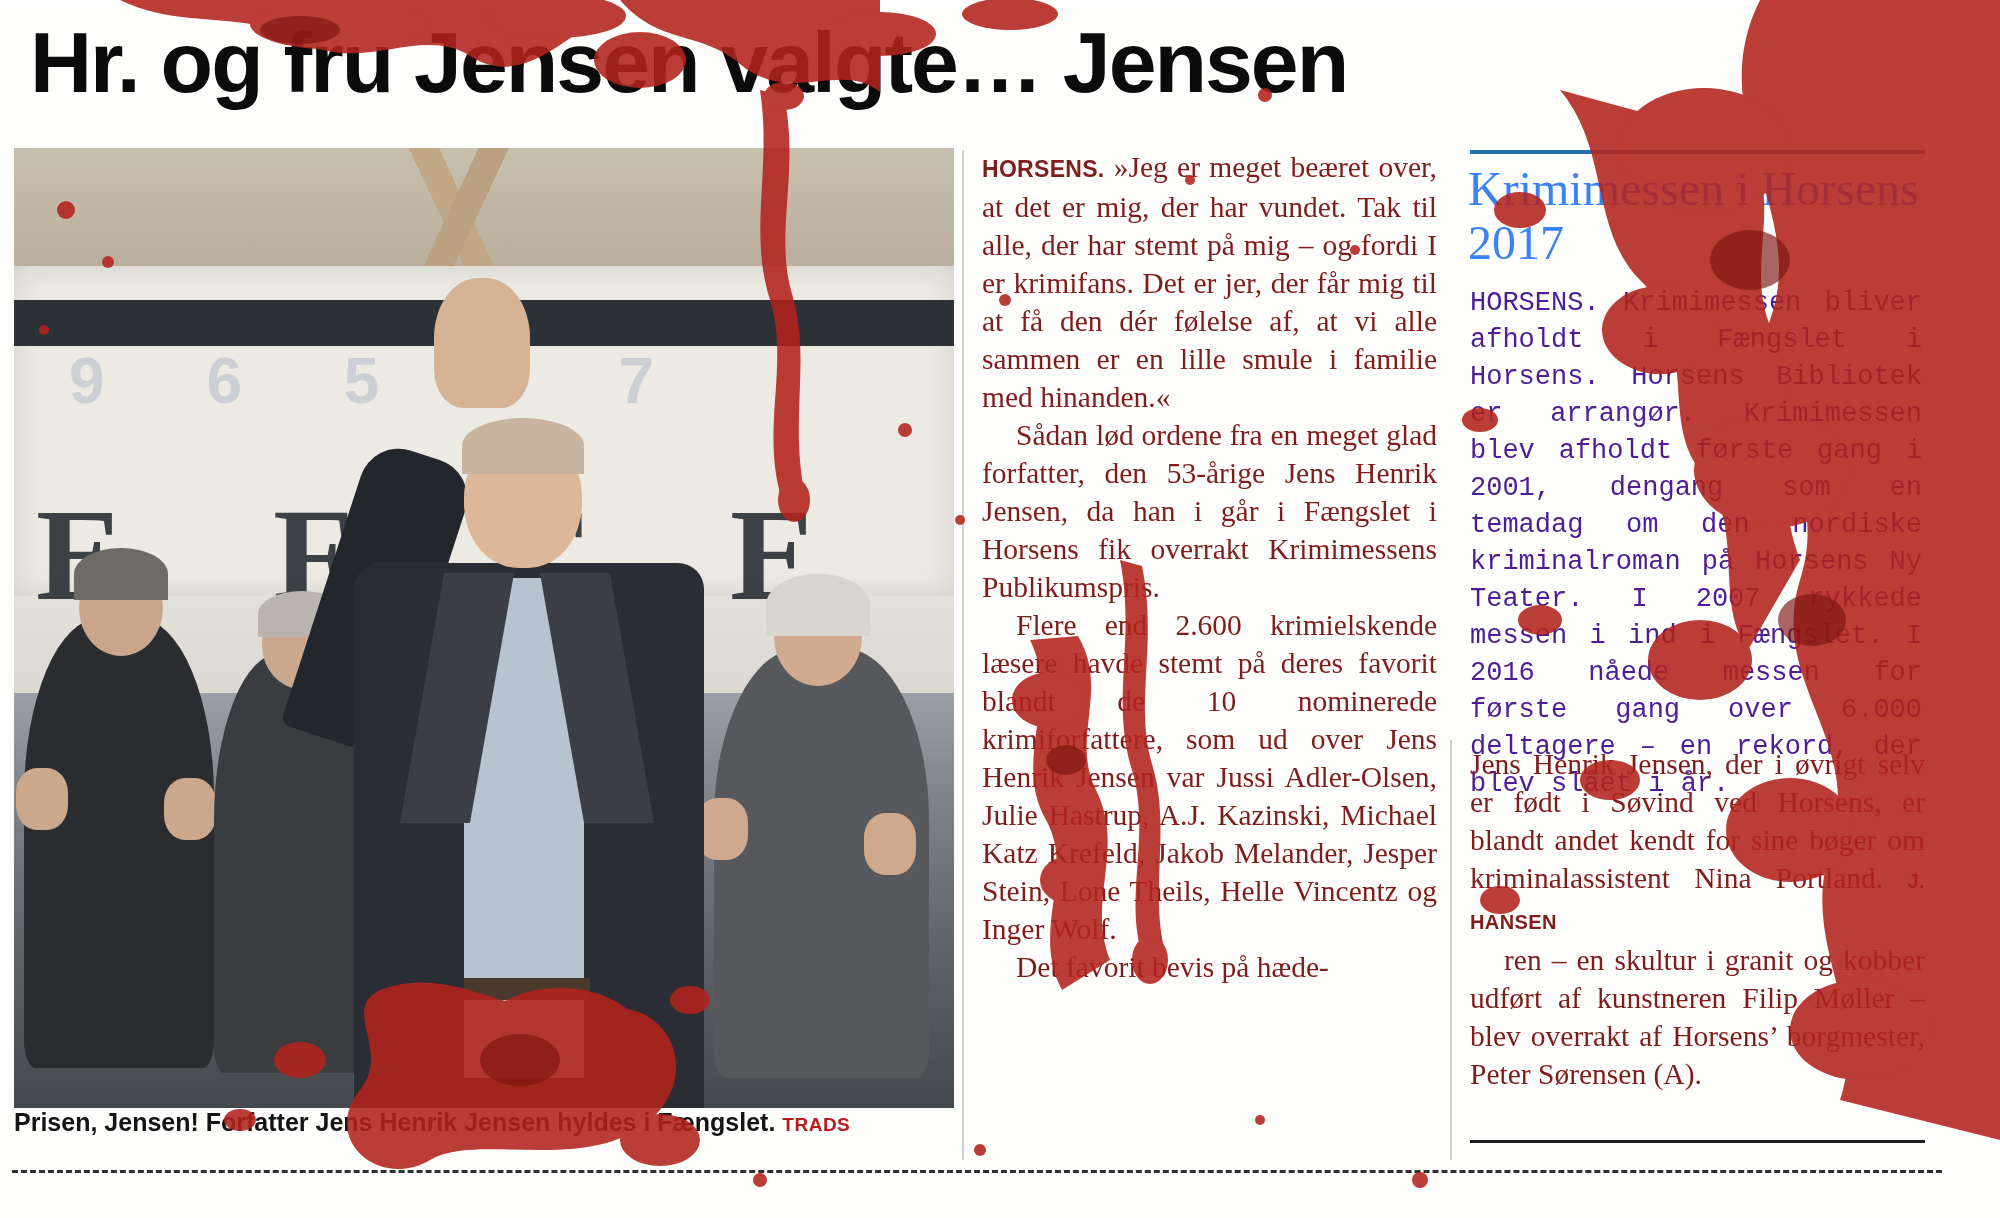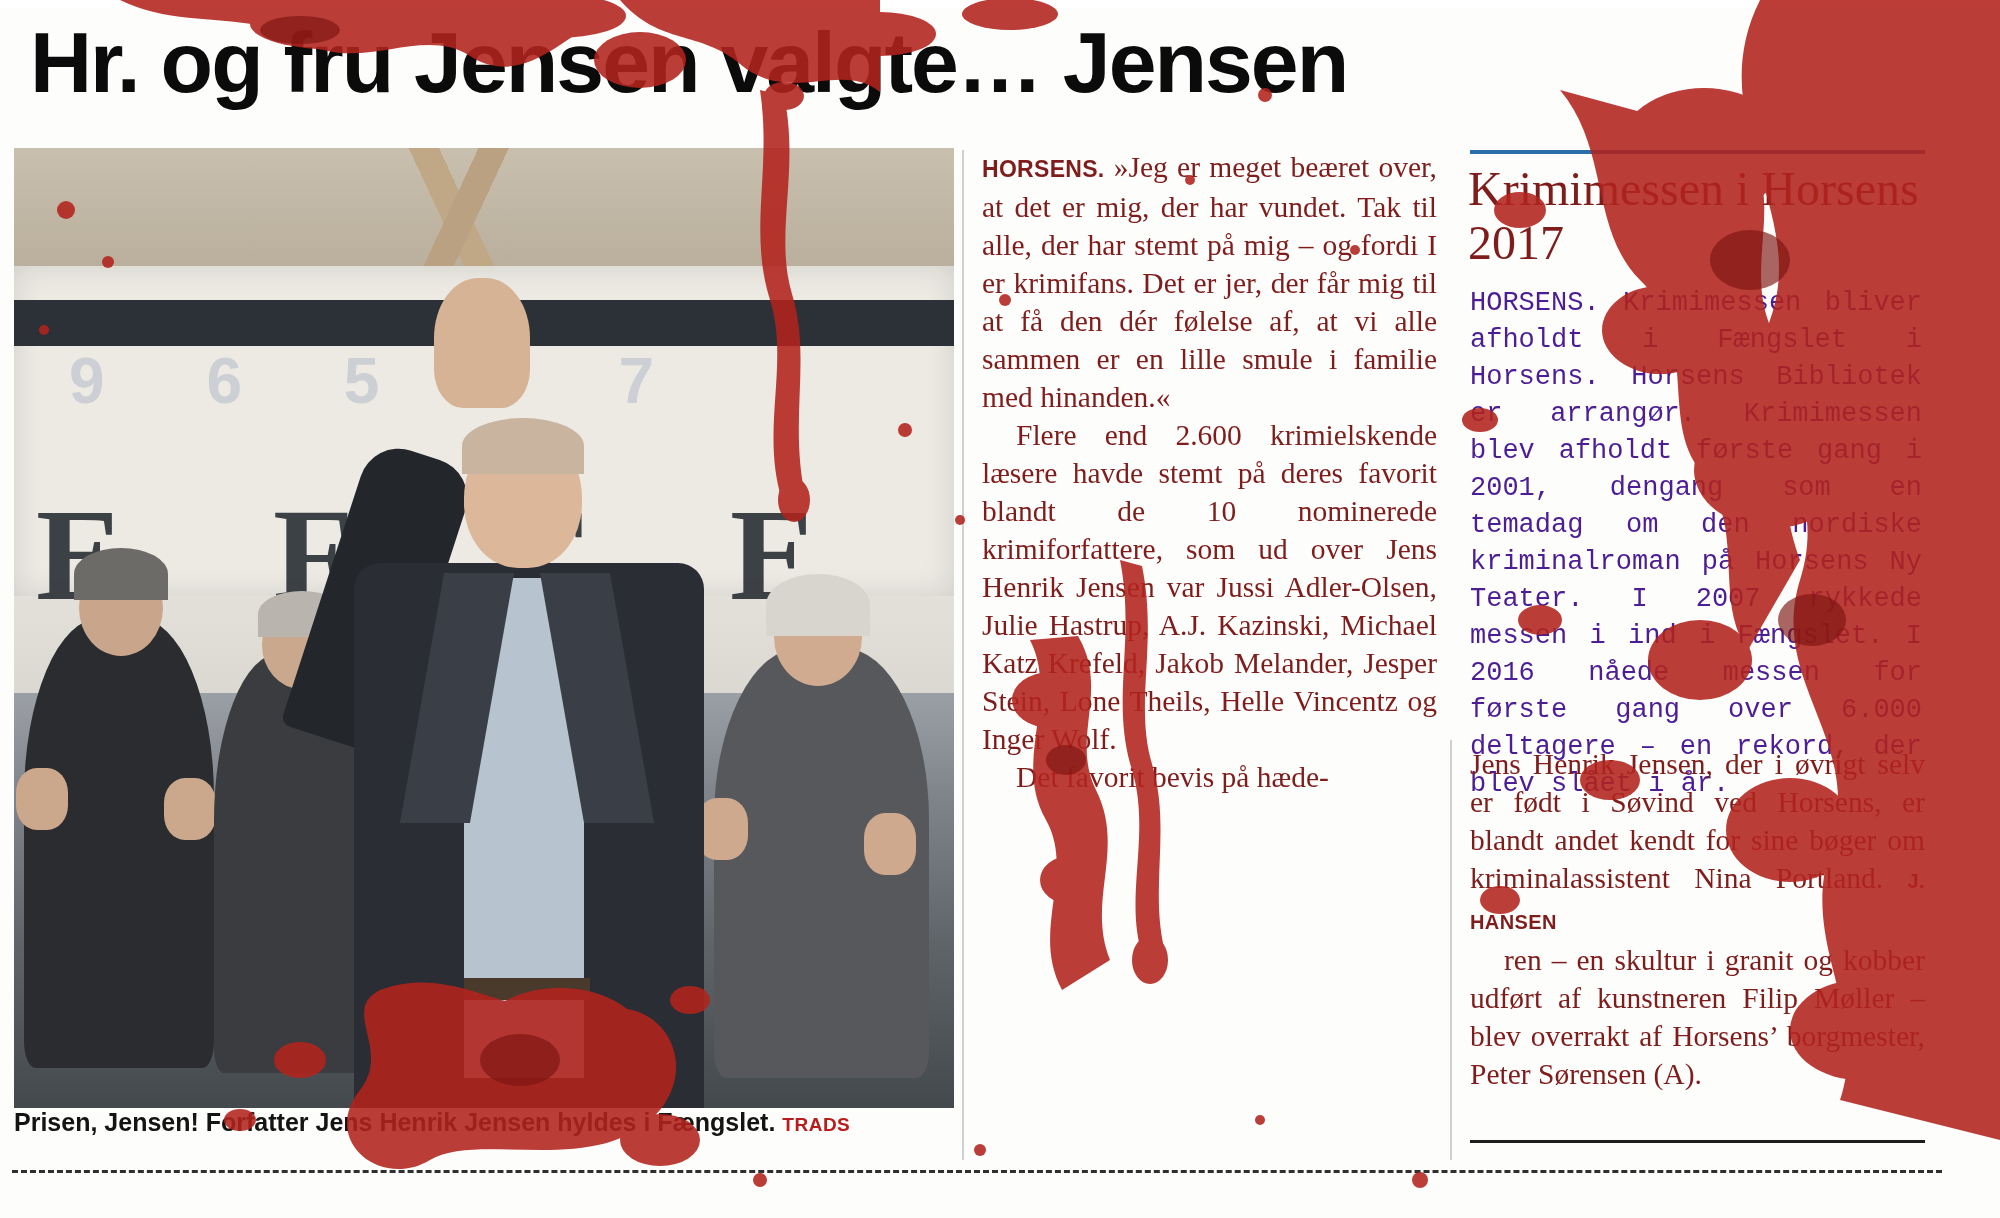--- a/index.html
+++ b/index.html
@@ -193,21 +193,21 @@
     position: absolute;
     left: 1470px; top: 150px; width: 455px; height: 4px;
     background: #2a6ea8;
   }
   #sidebox-title {
     position: absolute;
     left: 1468px; top: 162px; width: 470px;
     font-family: "Liberation Serif", serif;
     font-size: 48px;
     line-height: 54px;
-    color: #7f1d1d;
+    color: #3b82f6;
   }
   #sidebox-body {
     position: absolute;
     left: 1470px; top: 285px; width: 452px;
     font-family: Liberation Mono, monospace;
     font-size: 27px;
     line-height: 37px;
     color: #4c1d95;
     text-align: justify;
   }
@@ -297,20 +297,21 @@
   <div id="caption">
     <span>Prisen, Jensen! Forfatter Jens Henrik Jensen hyldes i Fængslet.</span>
     <span class="credit">TRADS</span>
   </div>
 
   <div class="vrule" style="left:962px; top:150px; height:1010px;"></div>
   <div class="vrule" style="left:1450px; top:740px; height:420px;"></div>
 
   <div id="col1" class="col">
     <p><span class="dateline">HORSENS.</span> <span>»Jeg er meget beæret over, at det er mig, der har vundet. Tak til alle, der har stemt på mig – og fordi I er krimifans. Det er jer, der får mig til at få den dér følelse af, at vi alle sammen er en lille smule i familie med hinanden.«</span></p>
+    <p>Sådan lød ordene fra en meget glad forfatter, den 53-årige Jens Henrik Jensen, da han i går i Fængslet i Horsens fik overrakt Krimimessens Publikumspris.</p>
     <p>Flere end 2.600 krimielskende læsere havde stemt på deres favorit blandt de 10 nominerede krimiforfattere, som ud over Jens Henrik Jensen var Jussi Adler-Olsen, Julie Hastrup, A.J. Kazinski, Michael Katz Krefeld, Jakob Melander, Jesper Stein, Lone Theils, Helle Vincentz og Inger Wolf.</p>
     <p>Det favorit bevis på hæde-</p>
   </div>
 
   <div id="sidebox-rule"></div>
   <div id="sidebox-title">Krimimessen i Horsens 2017</div>
   <div id="sidebox-body">HORSENS. Krimimessen bliver afholdt i Fængslet i Horsens. Horsens Bibliotek er arrangør. Krimimessen blev afholdt første gang i 2001, dengang som en temadag om den nordiske kriminalroman på Horsens Ny Teater.  I 2007 rykkede messen i ind i Fængslet. I 2016 nåede messen for første gang over 6.000 deltagere – en rekord, der blev slået i år.</div>
 
   <div id="col2" class="col">
     <p><span>Jens Henrik Jensen, der i øvrigt selv er født i Søvind ved Horsens, er blandt andet kendt for sine bøger om kriminalassistent Nina Portland.</span> <span class="byline">J. HANSEN</span></p>

